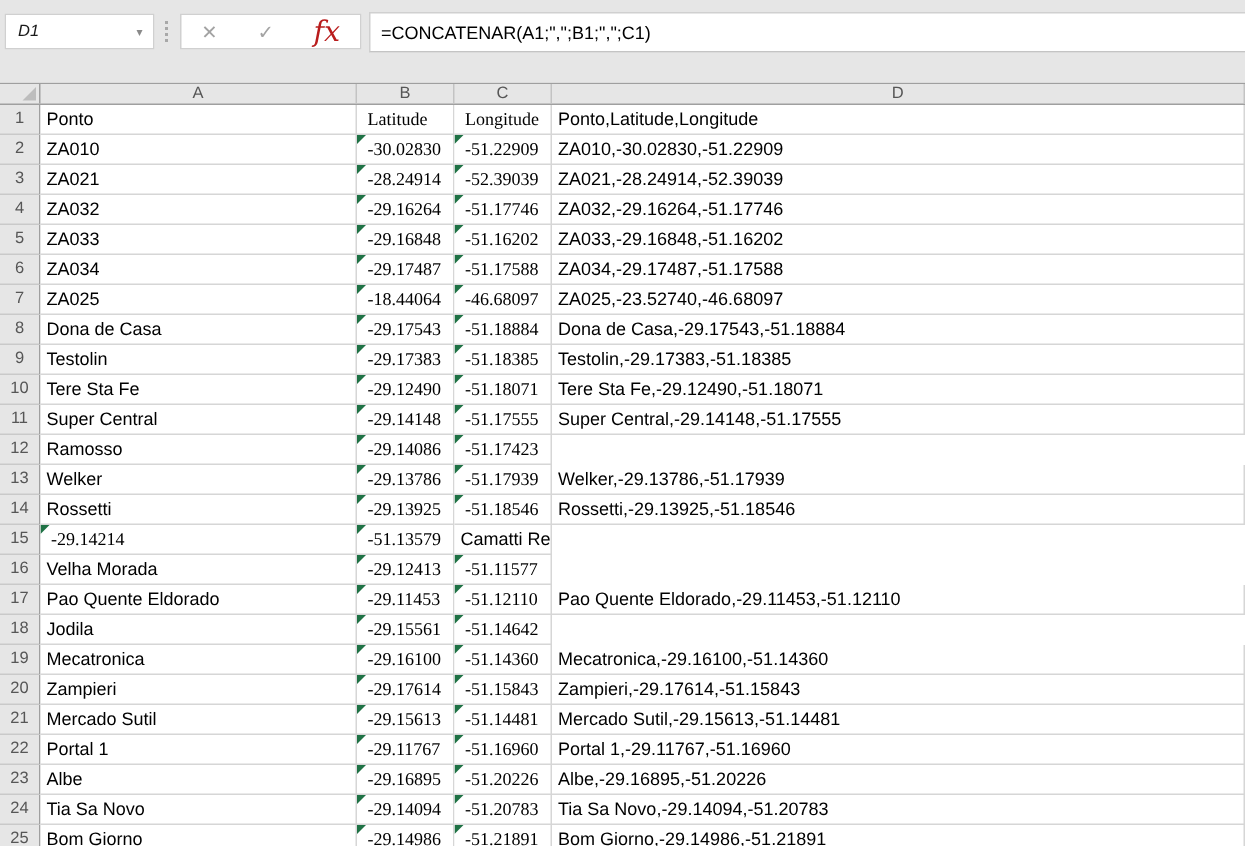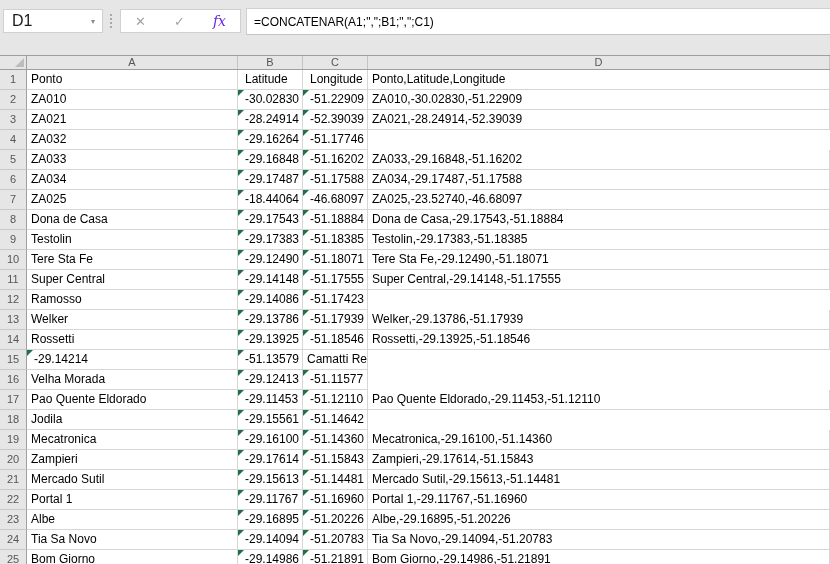--- a/index.html
+++ b/index.html
@@ -7,33 +7,33 @@
     position:relative; width:830px; height:564px; overflow:hidden;
     font-family:"Liberation Sans","DejaVu Sans",sans-serif;
     background:#E6E6E6;
   }
   
   .chrome { position:absolute; top:0; left:0; width:830px; height:55px; background:#E6E6E6; }
   .name-box {
     position:absolute; left:3px; top:9px; width:98px; height:22px;
     background:#fff; border:1px solid #d0d0d0; display:flex; align-items:center;
   }
-  .name-box .val { flex:1; padding-left:8px; font-size:16px; color:#1a1a1a; }
+  .name-box .val { flex:1; padding-left:8px; font-size:11px; color:#1a1a1a;font-style:italic; }
   .nb-arrow { font-size:8px; color:#8a8a8a; padding-right:7px; }
   .dots {
     position:absolute; left:110px; top:14px; width:2px; height:15px;
     background-image:repeating-linear-gradient(to bottom,#a8a8a8 0 2px,transparent 2px 4px);
   }
   .fx-box {
     position:absolute; left:120px; top:9px; width:119px; height:22px;
     background:#fff; border:1px solid #d0d0d0;
     display:flex; align-items:center; justify-content:space-around;
   }
   .fbtn { font-size:13px; color:#a3a3a3; line-height:1; }
-  .fbtn.fx { font-family:"DejaVu Serif",serif; font-style:italic; font-size:14px; color:#6d28d9; }
+  .fbtn.fx { font-family:"DejaVu Serif",serif; font-style:italic; font-size:19px; color:#b91c1c; }
   .formula-bar {
     position:absolute; left:246px; top:8px; width:584px; height:25px;
     background:#fff; border-top:1px solid #d0d0d0; border-bottom:1px solid #c4c4c4;
     border-left:1px solid #d0d0d0; box-sizing:content-box;
     display:flex; align-items:center;
   }
   .formula-bar .ftext { padding-left:7px; font-size:12px; color:#000; white-space:pre; }
 
   
   .grid { position:absolute; top:55px; left:0; width:830px; height:509px; background:#fff; overflow:hidden; }
@@ -55,21 +55,21 @@
   .rowhdr {
     background:#E6E6E6; font-size:11px; color:#565656; text-align:center;
     line-height:19px; border-right:1px solid #9f9f9f; border-bottom:1px solid #c9c9c9;
     box-sizing:border-box;
   }
   .cell {
     position:relative; background:#fff; font-size:12px; color:#000;
     line-height:19px; padding-left:4px; white-space:nowrap; overflow:hidden;
     border-right:1px solid #d6d6d6; border-bottom:1px solid #d6d6d6; box-sizing:border-box;
   }
-  .cell.c1, .cell.c2 { padding-left:7px; }
+  .cell.c1, .cell.c2 { padding-left:7px;font-family:Liberation Serif, serif; }
   .tri {
     position:absolute; left:0; top:0; width:0; height:0;
     border-top:6px solid #1F7245; border-right:6px solid transparent;
   }
 </style>
 </head>
 <body>
 
 <div id="root">
 
@@ -119,20 +119,21 @@
           <div class="cell c0"><span>ZA021</span></div>
           <div class="cell c1"><span>-28.24914</span><span class="tri"></span></div>
           <div class="cell c2"><span>-52.39039</span><span class="tri"></span></div>
           <div class="cell c3"><span>ZA021,-28.24914,-52.39039</span></div>
         </div>
         <div class="grid-row">
           <div class="rowhdr">4</div>
           <div class="cell c0"><span>ZA032</span></div>
           <div class="cell c1"><span>-29.16264</span><span class="tri"></span></div>
           <div class="cell c2"><span>-51.17746</span><span class="tri"></span></div>
+          <div class="cell c3"><span>ZA032,-29.16264,-51.17746</span></div>
         </div>
         <div class="grid-row">
           <div class="rowhdr">5</div>
           <div class="cell c0"><span>ZA033</span></div>
           <div class="cell c1"><span>-29.16848</span><span class="tri"></span></div>
           <div class="cell c2"><span>-51.16202</span><span class="tri"></span></div>
           <div class="cell c3"><span>ZA033,-29.16848,-51.16202</span></div>
         </div>
         <div class="grid-row">
           <div class="rowhdr">6</div>

